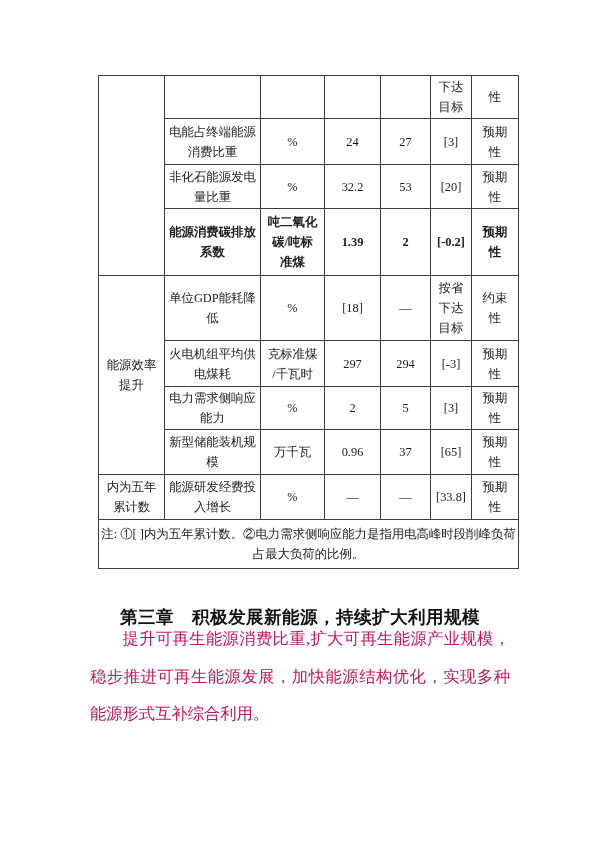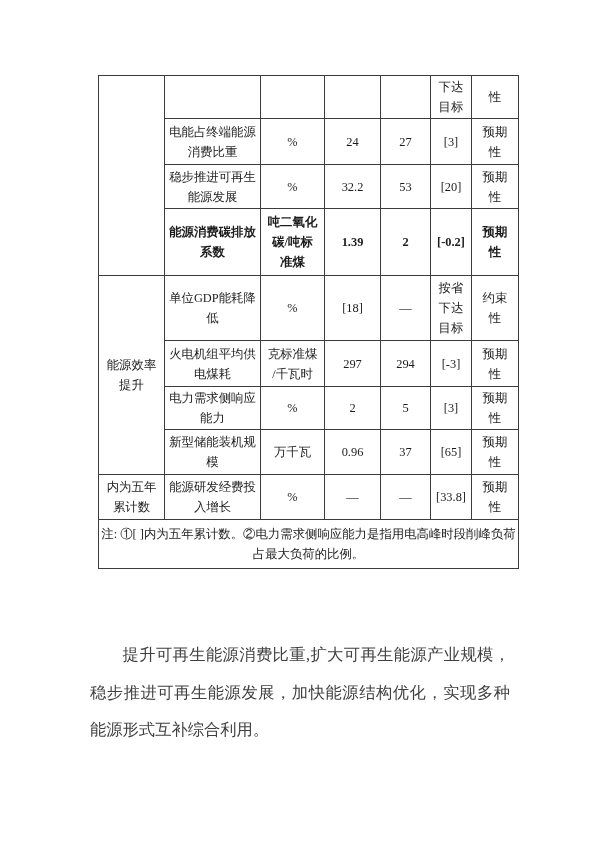--- a/index.html
+++ b/index.html
@@ -36,23 +36,23 @@
     padding:2px 3px;word-break:break-all;
   }
   .chapter{
     position:absolute;left:0;top:604px;width:600px;
     text-align:center;
     font-family:"Liberation Sans","DejaVu Sans",sans-serif;
     font-weight:bold;font-size:17.5px;line-height:26px;color:#111;
     letter-spacing:0.5px;
   }
   .para{
-    position:absolute;left:90px;top:636px;width:420px;
+    position:absolute;left:90px;top:620px;width:420px;
     font-size:16.3px;line-height:37.5px;
-    text-align:justify;text-indent:2em;color:#404040;
+    text-align:justify;text-indent:2em;color:#be185d;
   }
   .pageno{
     position:absolute;left:0;top:766px;width:600px;
     text-align:center;font-size:11px;color:#333;
   }
 </style>
 </head>
 <body>
 
 <div class="page">
@@ -84,21 +84,21 @@
           <td>电能占终端能源消费比重</td>
           <td>%</td>
           <td>24</td>
           <td>27</td>
           <td>[3]</td>
           <td>预期
 性</td>
         </tr>
 
         <tr class="rh-b">
-          <td>稳步推进可再生能源发展</td>
+          <td>非化石能源发电量比重</td>
           <td>%</td>
           <td>32.2</td>
           <td>53</td>
           <td>[20]</td>
           <td>预期
 性</td>
         </tr>
 
         <tr class="rh-c">
           <td>能源消费碳排放系数</td>
@@ -168,17 +168,18 @@
         </tr>
 
         <tr class="rh-note">
           <td colspan="7" class="note-cell">注: ①[ ]内为五年累计数。②电力需求侧响应能力是指用电高峰时段削峰负荷
 占最大负荷的比例。</td>
         </tr>
       </tbody>
     </table>
   </div>
 
+  <div class="chapter">第三章　积极发展新能源，持续扩大利用规模</div>
 
   <div class="para">提升可再生能源消费比重,扩大可再生能源产业规模，稳步推进可再生能源发展，加快能源结构优化，实现多种能源形式互补综合利用。</div>
 
 
 </div>
 
 </body></html>

